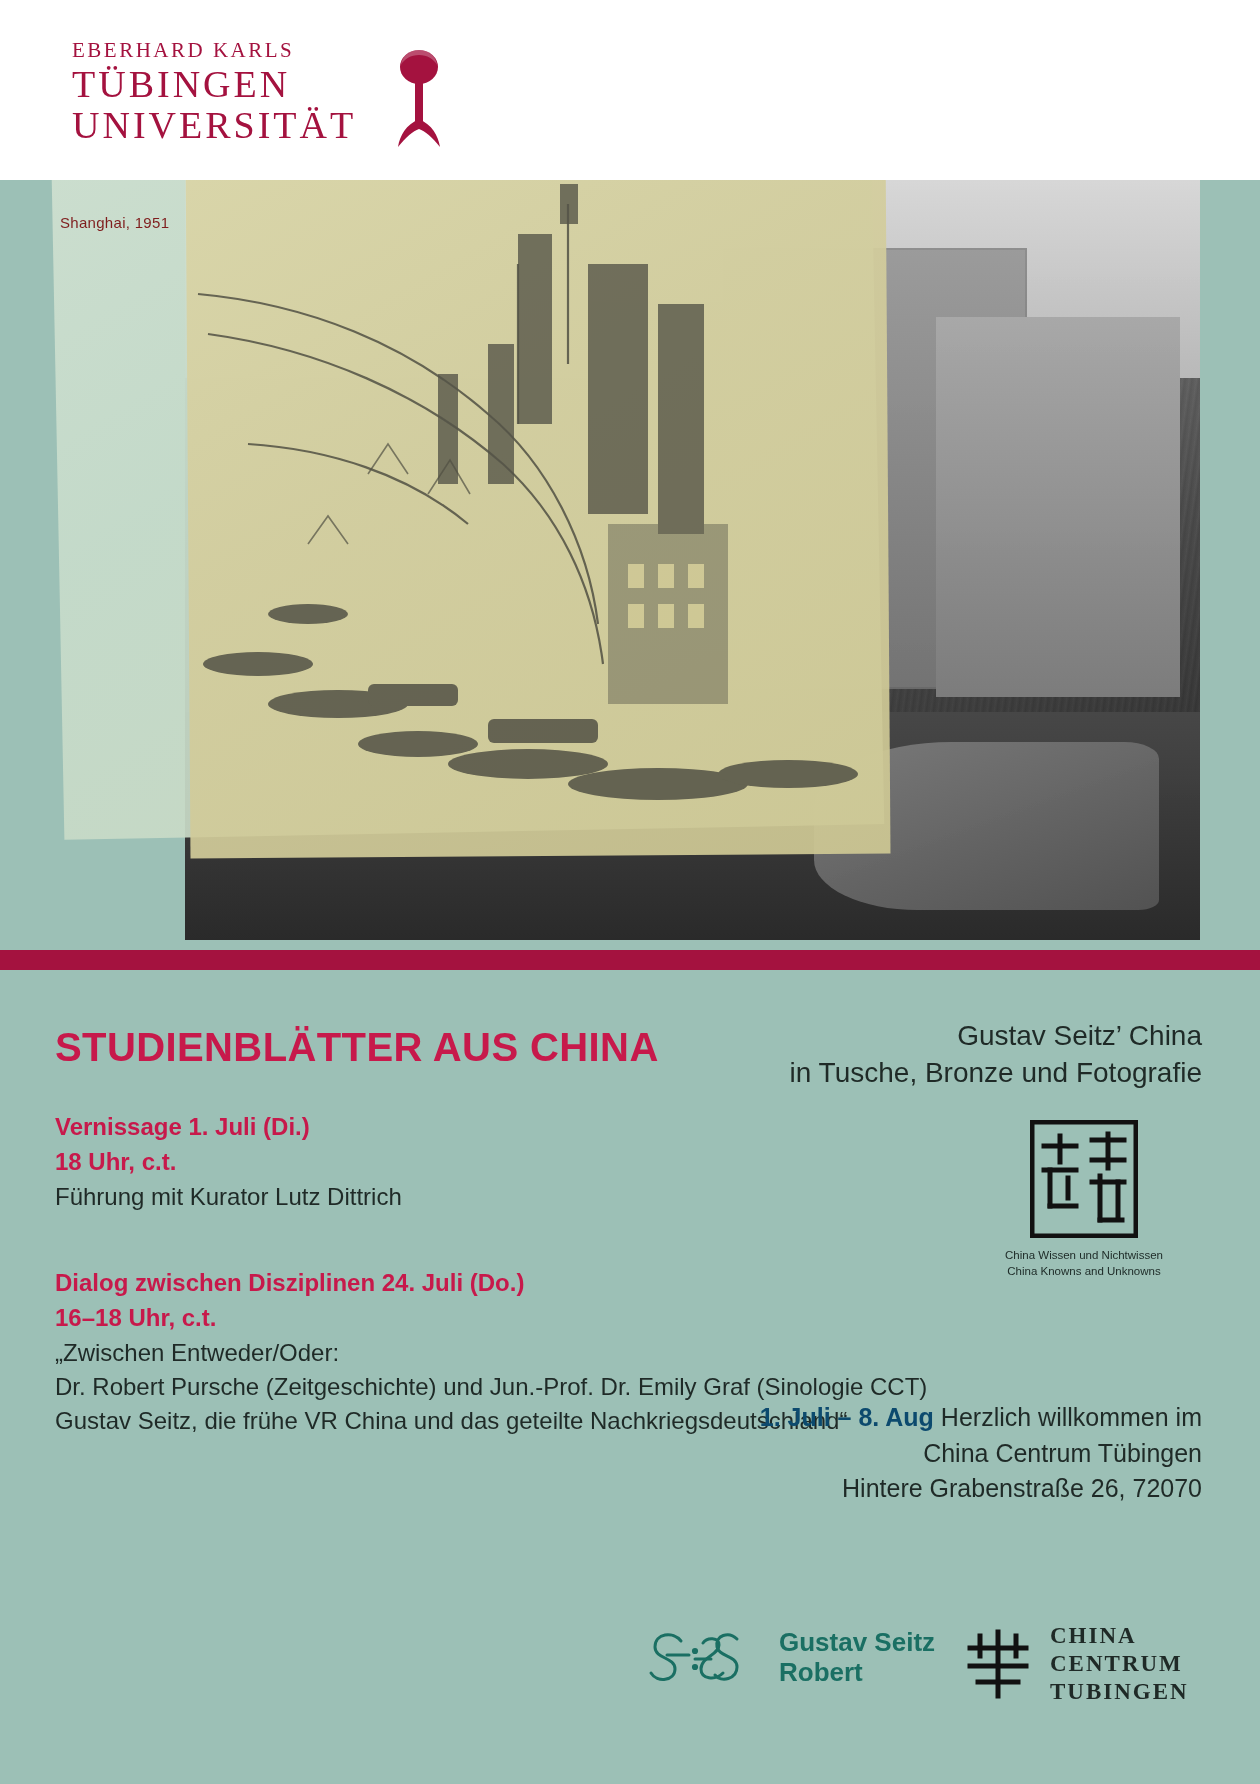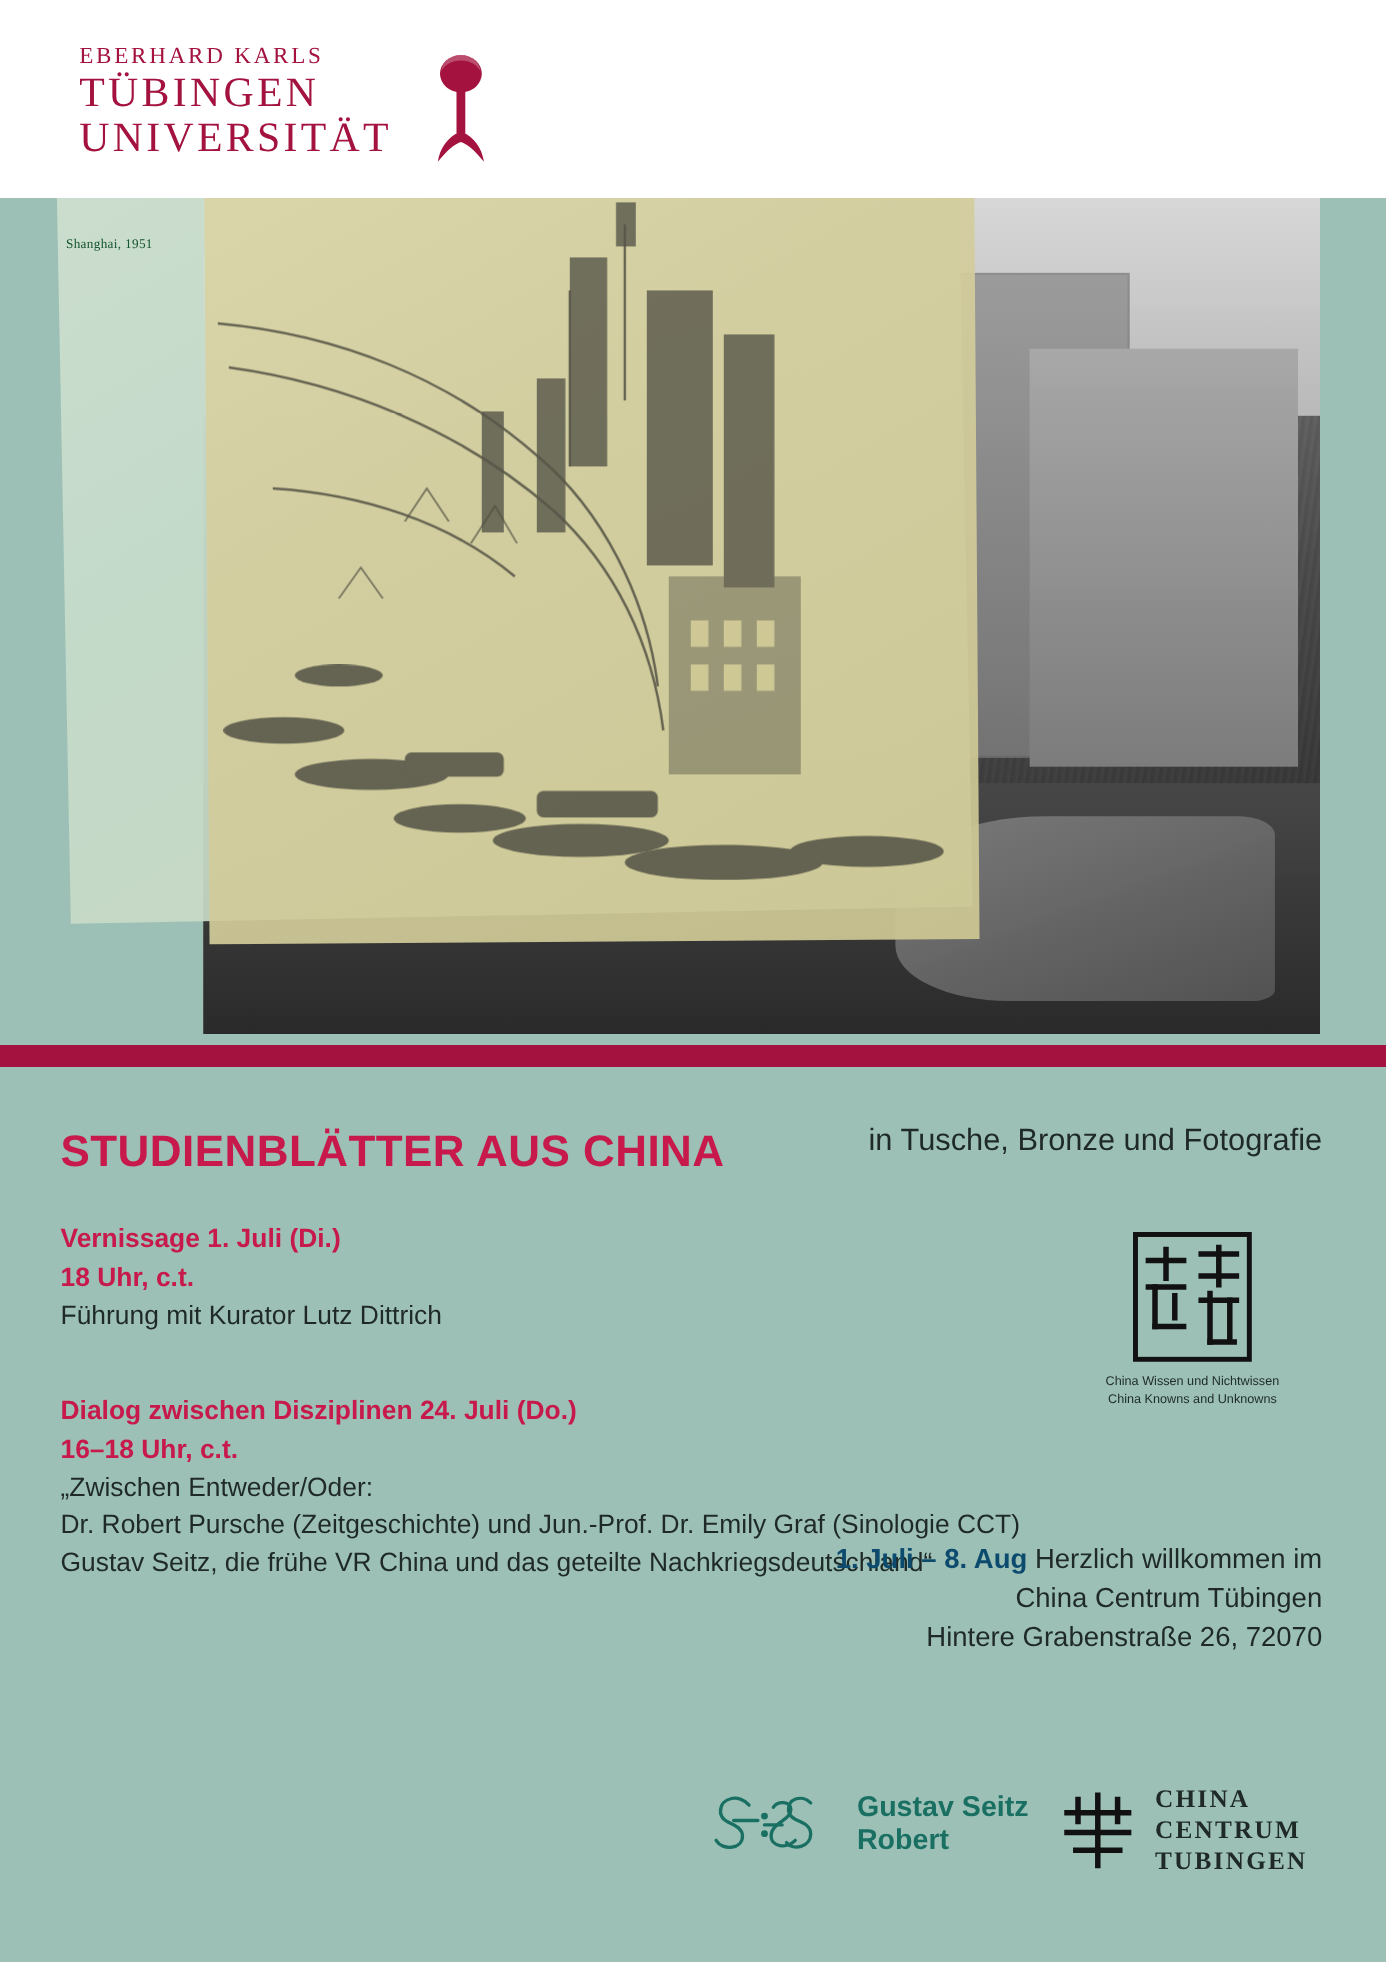--- a/index.html
+++ b/index.html
@@ -136,23 +136,23 @@
     left: 188px;
     top: -36px;
     width: 700px;
     height: 712px;
     opacity: 0.85;
   }
   .caption {
     position: absolute;
     left: 60px;
     top: 34px;
-    font-size: 12px;
-    color: #14532d;
-    font-family: Liberation Serif, serif;
+    font-size: 15px;
+    color: #7f1d1d;
+    font-family: Liberation Sans, sans-serif;
     letter-spacing: 0.3px;
     z-index: 6;
   }
 
   
   .divider {
     position: absolute;
     left: 0;
     top: 950px;
     width: 1260px;
@@ -358,20 +358,21 @@
     <div class="caption">Shanghai, 1951</div>
   </div>
 
   <div class="divider"></div>
 
   <div class="panel">
 
     <div class="main-title">STUDIENBLÄTTER AUS CHINA</div>
 
     <div class="subtitle">
+      <div>Gustav Seitz’ China</div>
       <div>in Tusche, Bronze und Fotografie</div>
     </div>
 
     <div class="block b1">
       <div class="hl">Vernissage 1. Juli (Di.)</div>
       <div class="hl">18 Uhr, c.t.</div>
       <div class="plain">Führung mit Kurator Lutz Dittrich</div>
     </div>
 
     <div class="block b2">

